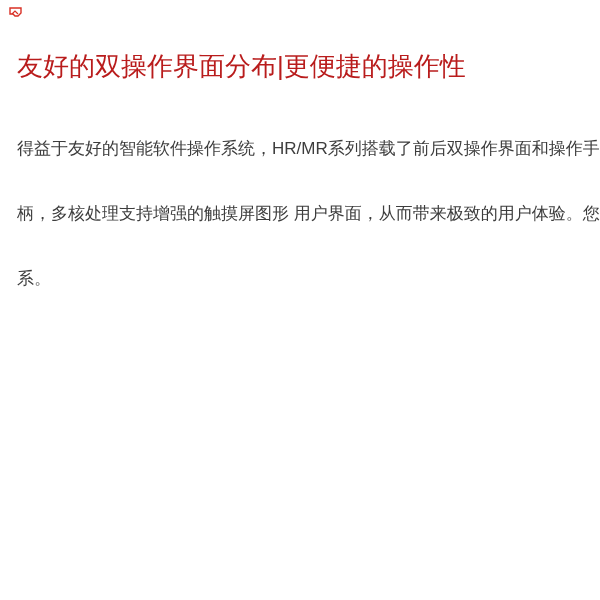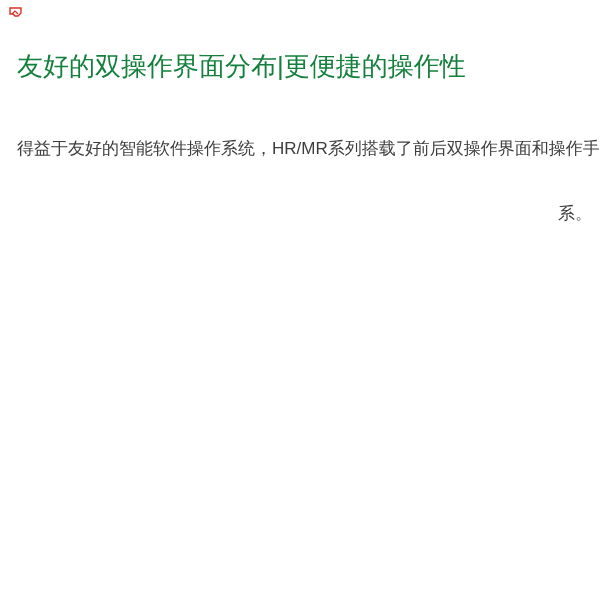--- a/index.html
+++ b/index.html
@@ -22,45 +22,45 @@
     height: 11px;
   }
   .page-title {
     position: absolute;
     left: 17px;
     top: 49px;
     margin: 0;
     font-size: 26px;
     font-weight: 400;
     letter-spacing: 0px;
-    color: #15803d;
+    color: #b91c1c;
     white-space: nowrap;
   }
   .paragraph {
     position: absolute;
     left: 17px;
     top: 116px;
     width: 575px;
     color: #3d3d3d;
     font-size: 17px;
     line-height: 65px;
   }
   .paragraph .line {
     white-space: pre;
-    text-align: right;
   }
 </style>
 </head>
 <body>
 
 <div class="broken-img">
   <svg width="13" height="11" viewBox="0 0 13 11" xmlns="http://www.w3.org/2000/svg">
     <path d="M1 1 H12 V6 L9 9 H6 L4 7 H1 Z" fill="none" stroke="#d93025" stroke-width="1.4"></path>
     <path d="M3 7 L6 4 L9 7" fill="none" stroke="#d93025" stroke-width="1.2"></path>
   </svg>
 </div>
 
 <h1 class="page-title">友好的双操作界面分布|更便捷的操作性</h1>
 
 <div class="paragraph">
   <div class="line">得益于友好的智能软件操作系统，HR/MR系列搭载了前后双操作界面和操作手</div>
+  <div class="line">柄，多核处理支持增强的触摸屏图形 用户界面，从而带来极致的用户体验。您</div>
   <div class="line">系。</div>
 </div>
 
 </body></html>

